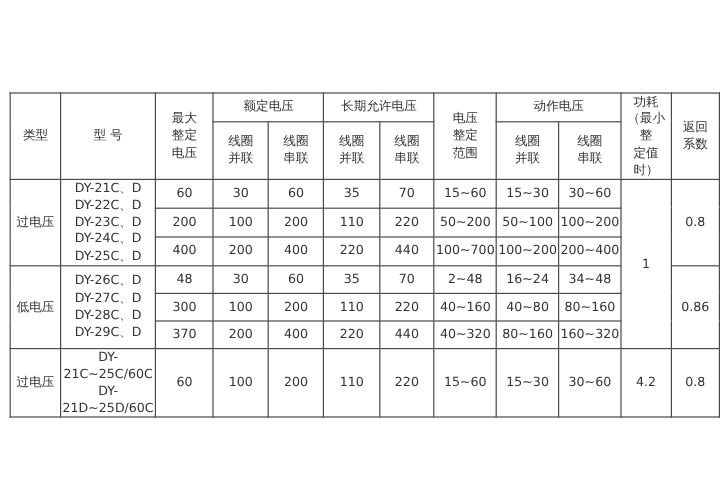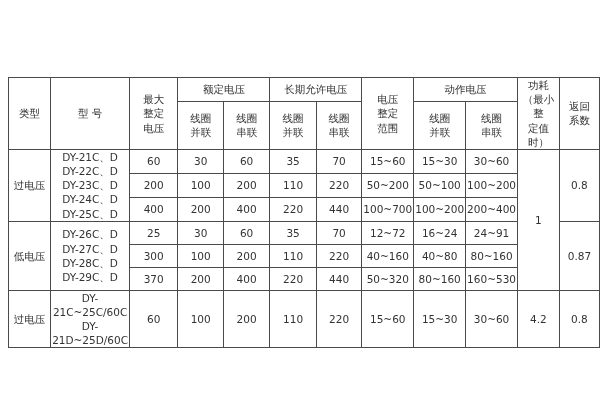--- a/index.html
+++ b/index.html
@@ -132,49 +132,49 @@
         <td>100~700</td>
         <td>100~200</td>
         <td>200~400</td>
       </tr>
       <tr class="r-data">
         <td rowspan="3">低电压</td>
         <td rowspan="3" class="model-cell">DY-26C、D
 DY-27C、D
 DY-28C、D
 DY-29C、D</td>
-        <td>25</td>
+        <td>48</td>
         <td>30</td>
         <td>60</td>
         <td>35</td>
         <td>70</td>
-        <td>12~72</td>
+        <td>2~48</td>
         <td>16~24</td>
-        <td>24~91</td>
-        <td rowspan="3">0.87</td>
+        <td>34~48</td>
+        <td rowspan="3">0.86</td>
       </tr>
       <tr class="r-data">
         <td>300</td>
         <td>100</td>
         <td>200</td>
         <td>110</td>
         <td>220</td>
         <td>40~160</td>
         <td>40~80</td>
         <td>80~160</td>
       </tr>
       <tr class="r-data">
         <td>370</td>
         <td>200</td>
         <td>400</td>
         <td>220</td>
         <td>440</td>
-        <td>50~320</td>
+        <td>40~320</td>
         <td>80~160</td>
-        <td>160~530</td>
+        <td>160~320</td>
       </tr>
       <tr class="r-last">
         <td>过电压</td>
         <td class="model-cell">DY-21C~25C/60C
 DY-21D~25D/60C</td>
         <td>60</td>
         <td>100</td>
         <td>200</td>
         <td>110</td>
         <td>220</td>

